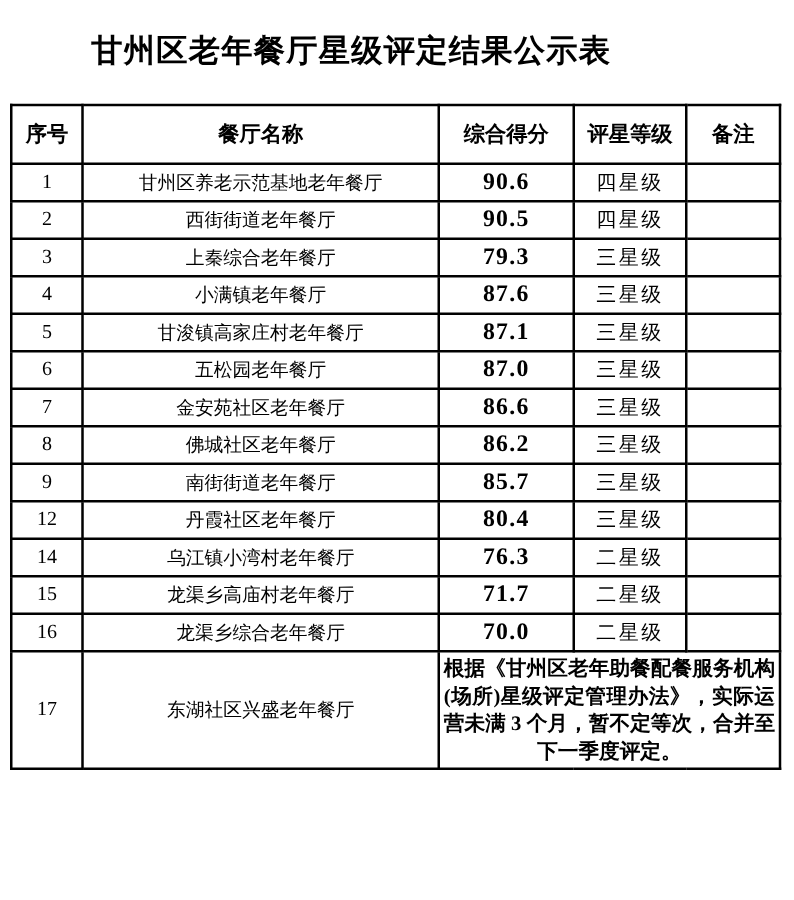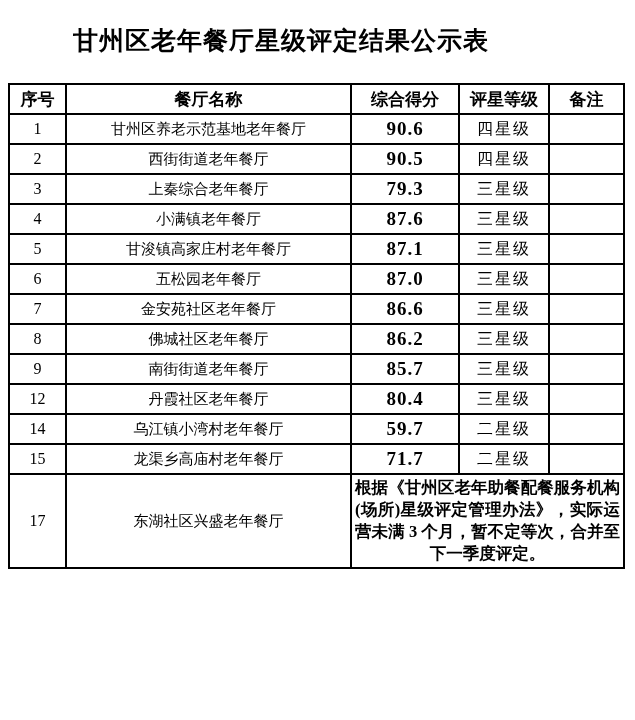--- a/index.html
+++ b/index.html
@@ -38,21 +38,21 @@
   .rating-table th,
   .rating-table td {
     border: 2px solid #000000;
     text-align: center;
     vertical-align: middle;
     padding: 0;
     overflow: hidden;
     white-space: nowrap;
   }
   .rating-table thead tr {
-    height: 30px;
+    height: 47px;
   }
   .rating-table th {
     font-size: 17px;
     font-weight: bold;
   }
   .rating-table tbody tr {
     height: 30px;
   }
   td.no {
     font-size: 16px;
@@ -179,28 +179,35 @@
       <tr>
         <td class="no">12</td>
         <td class="name">丹霞社区老年餐厅</td>
         <td class="score">80.4</td>
         <td class="star">三星级</td>
         <td class="remark"></td>
       </tr>
       <tr>
         <td class="no">14</td>
         <td class="name">乌江镇小湾村老年餐厅</td>
-        <td class="score">59.7</td>
+        <td class="score">76.3</td>
         <td class="star">二星级</td>
         <td class="remark"></td>
       </tr>
       <tr>
         <td class="no">15</td>
         <td class="name">龙渠乡高庙村老年餐厅</td>
         <td class="score">71.7</td>
+        <td class="star">二星级</td>
+        <td class="remark"></td>
+      </tr>
+      <tr>
+        <td class="no">16</td>
+        <td class="name">龙渠乡综合老年餐厅</td>
+        <td class="score">70.0</td>
         <td class="star">二星级</td>
         <td class="remark"></td>
       </tr>
     </tbody>
   <tbody>
     <tr class="last-row">
       <td class="no">17</td>
       <td class="name">东湖社区兴盛老年餐厅</td>
       <td class="note" colspan="3">根据《甘州区老年助餐配餐服务机构(场所)星级评定管理办法》，实际运营未满 3 个月，暂不定等次，合并至下一季度评定。</td>
     </tr>

